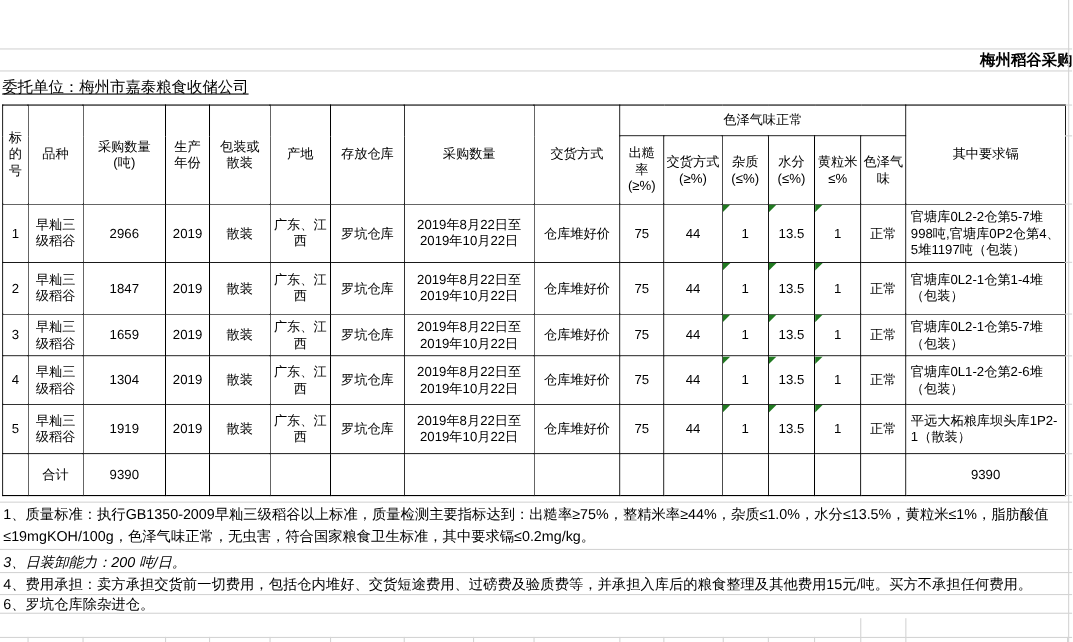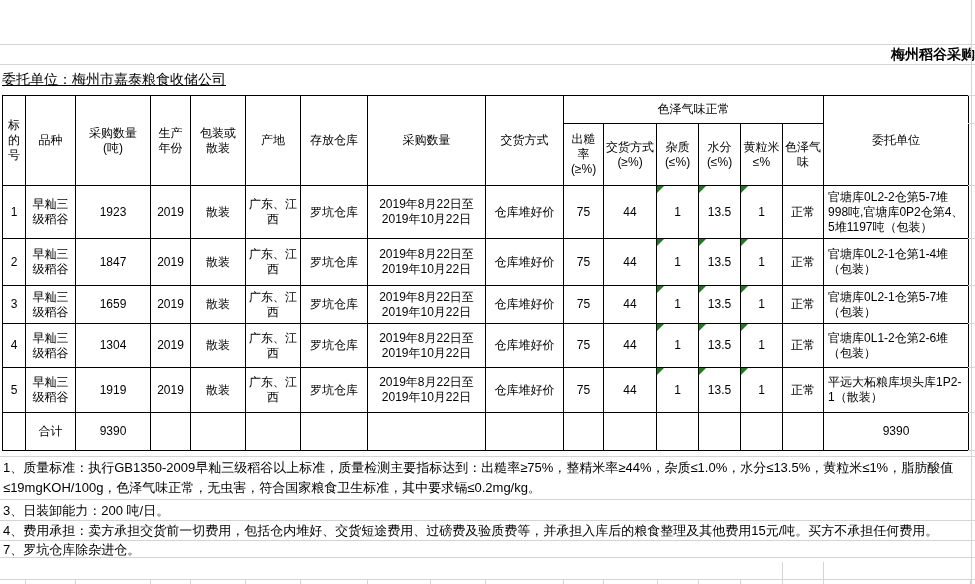--- a/index.html
+++ b/index.html
@@ -22,21 +22,21 @@
     white-space:pre-line; overflow:hidden; padding:0 2px; position:relative; }
   table.catalog td.left { text-align:left; padding:0 4px; }
   table.catalog td.tri::before { content:""; position:absolute; top:0; left:0;
     border-top:7px solid #217a21; border-right:7px solid transparent; width:0; height:0; }
   tr.qrow1 { height:28px; } tr.qrow2 { height:62px; } tr.total-row { height:38px; }
 
   .notes { position:absolute; top:455px; left:0; width:975px; font-size:13px; }
   .note { padding-left:3px; }
   .note-1 { height:45px; line-height:20px; padding-top:3px; border-bottom:1px solid #d4d4d4; }
   .note-2 { height:21px; line-height:21px; border-bottom:1px solid #d4d4d4; }
-  .note-3 { height:21px; line-height:21px; border-bottom:1px solid #d4d4d4; }
+  .note-3 { height:21px; line-height:21px; border-bottom:1px solid #d4d4d4;font-style:italic; }
   .note-4 { height:20px; line-height:20px; border-bottom:1px solid #d4d4d4; }
   .note-5 { height:17px; line-height:17px; border-bottom:1px solid #d4d4d4; }
 
   .gl { position:absolute; background:#d4d4d4; }
   .gl-h { height:1px; } .gl-v { width:1px; }
 </style>
 </head>
 <body>
 
 <div id="page">
@@ -73,42 +73,42 @@
 (吨)</th>
         <th rowspan="2">生产
 年份</th>
         <th rowspan="2">包装或
 散装</th>
         <th rowspan="2">产地</th>
         <th rowspan="2">存放仓库</th>
         <th rowspan="2">采购数量</th>
         <th rowspan="2">交货方式</th>
         <th colspan="6">色泽气味正常</th>
-        <th rowspan="2">委托单位</th>
+        <th rowspan="2">其中要求镉</th>
       </tr>
       <tr class="qrow2">
         <th>出糙率
 (≥%)</th>
         <th>交货方式
 (≥%)</th>
         <th>杂质
 (≤%)</th>
         <th>水分
 (≤%)</th>
         <th>黄粒米
 ≤%</th>
         <th>色泽气
 味</th>
       </tr>
     </thead>
     <tbody id="rows-body">
         <tr style="height: 53px;">
           <td>1</td>
           <td>早籼三级稻谷</td>
-          <td>1923</td>
+          <td>2966</td>
           <td>2019</td>
           <td>散装</td>
           <td>广东、江西</td>
           <td>罗坑仓库</td>
           <td>2019年8月22日至
 2019年10月22日</td>
           <td>仓库堆好价</td>
           <td>75</td>
           <td>44</td>
           <td class="tri">1</td>
@@ -213,21 +213,21 @@
         <td></td>
         <td>9390</td>
       </tr>
     </tfoot>
   </table>
 
   <div class="notes">
     <div class="note note-1">1、质量标准：执行GB1350-2009早籼三级稻谷以上标准，质量检测主要指标达到：出糙率≥75%，整精米率≥44%，杂质≤1.0%，水分≤13.5%，黄粒米≤1%，脂肪酸值≤19mgKOH/100g，色泽气味正常，无虫害，符合国家粮食卫生标准，其中要求镉≤0.2mg/kg。</div>
     <div class="note note-3">3、日装卸能力：200 吨/日。</div>
     <div class="note note-4">4、费用承担：卖方承担交货前一切费用，包括仓内堆好、交货短途费用、过磅费及验质费等，并承担入库后的粮食整理及其他费用15元/吨。买方不承担任何费用。</div>
-    <div class="note note-5">7、罗坑仓库除杂进仓。</div>
+    <div class="note note-5">6、罗坑仓库除杂进仓。</div>
   </div>
 
   <div id="grid-decor">
       <div class="gl gl-h" style="left: 0px; top: 44px; width: 975px; height: 1px;"></div>
       <div class="gl gl-h" style="left: 0px; top: 64px; width: 975px; height: 1px;"></div>
       <div class="gl gl-h" style="left: 0px; top: 456px; width: 975px; height: 1px;"></div>
       <div class="gl gl-h" style="left: 0px; top: 579px; width: 975px; height: 1px;"></div>
       <div class="gl gl-h" style="left: 968px; top: 95px; width: 7px; height: 1px;"></div>
       <div class="gl gl-h" style="left: 968px; top: 123px; width: 7px; height: 1px;"></div>
       <div class="gl gl-h" style="left: 968px; top: 185px; width: 7px; height: 1px;"></div>

